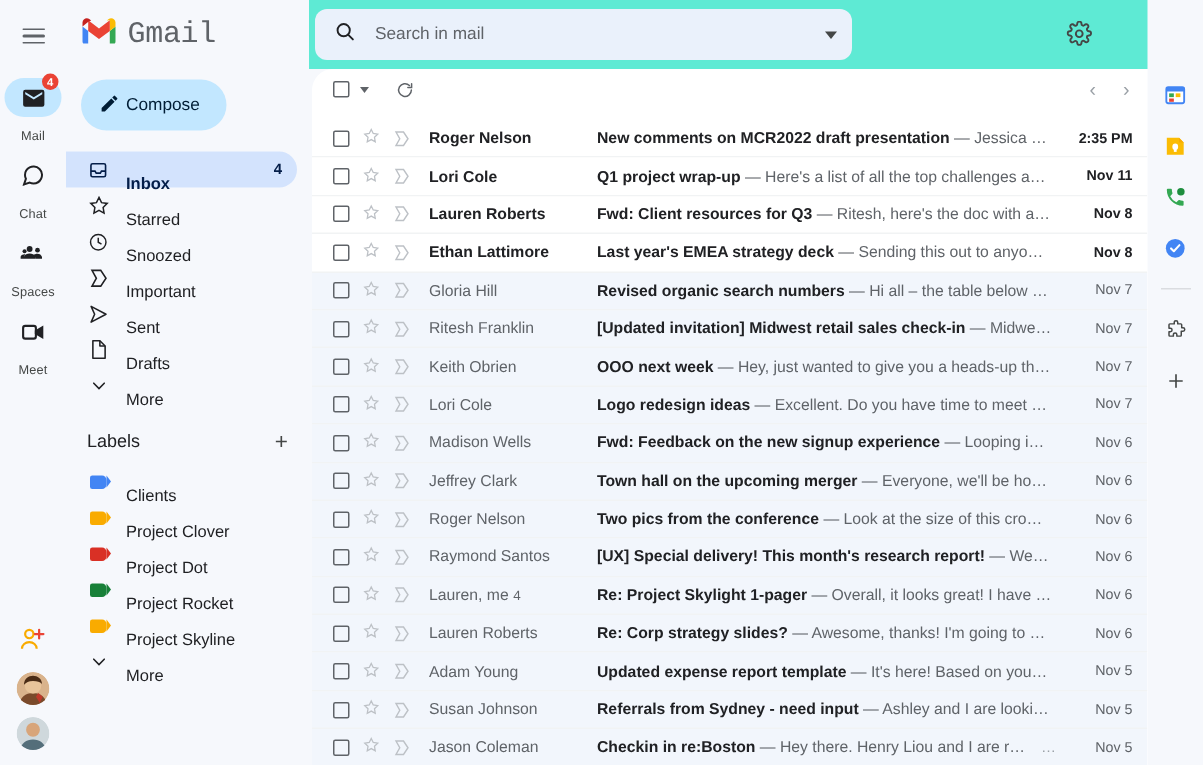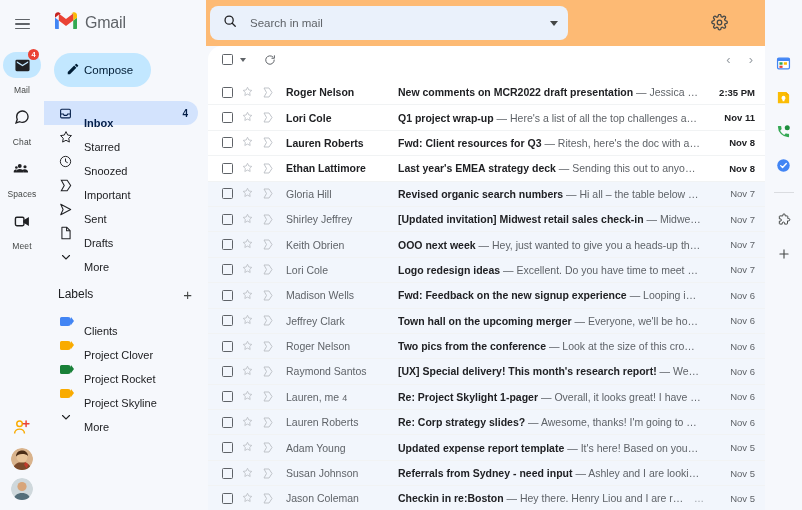--- a/index.html
+++ b/index.html
@@ -47,21 +47,21 @@
   .avatar-sm { width: 22px; height: 22px; border-radius: 50%; overflow: hidden; display:block; cursor: pointer; }
 
   
   .nav {
     width: 162px; flex: 0 0 162px;
     background: #f6f8fc;
     padding-top: 4px;
     display: flex; flex-direction: column;
   }
   .brand { display: flex; align-items: center; gap: 7px; height: 38px; padding-left: 10px; cursor: pointer; }
-  .brand-txt { font-size: 16px; color: #5f6368; letter-spacing: -.2px; }
+  .brand-txt { font-size: 20px; color: #5f6368; letter-spacing: -.2px; font-family: Liberation Mono, monospace; }
   .compose {
     margin: 11px 0 14px 10px; height: 34px; width: 97px;
     background: #c2e7ff; border-radius: 17px;
     display: flex; align-items: center; gap: 4px; padding-left: 12px;
     cursor: pointer; border: none;
     font-size: 11.5px; color: #001d35;
   }
   .navlist { display: flex; flex-direction: column; }
   .nav-item {
     height: 24px; display: flex; align-items: center; gap: 11px;
@@ -81,21 +81,21 @@
   .plus { font-size: 15px; color: #444746; cursor: pointer; line-height: 1; }
   .lbl-dot { width: 11px; height: 9px; border-radius: 1.5px 3px 3px 1.5px; flex: 0 0 11px; position: relative; }
   .lbl-dot::after {
     content: ""; position: absolute; right: -3px; top: 0;
     border-top: 4.5px solid transparent; border-bottom: 4.5px solid transparent;
     border-left: 3px solid currentColor;
   }
 
   
   .main { flex: 1; display: flex; flex-direction: column; min-width: 0; position: relative; }
-  .topbar { height: 46px; display: flex; align-items: center; padding: 0 4px 0 4px; background: #fdba74; }
+  .topbar { height: 46px; display: flex; align-items: center; padding: 0 4px 0 4px; background: #5eead4; }
   .search {
     flex: 1; height: 34px; background: #eaf1fb; border-radius: 8px;
     display: flex; align-items: center; padding: 0 10px 0 13px; gap: 13px;
     max-width: 358px; cursor: text;
   }
   .search input {
     flex: 1; border: none; outline: none; background: transparent;
     font-size: 11.5px; color: #202124; font-family: "Liberation Sans", sans-serif;
   }
   .search input::placeholder { color: #5f6368; }
@@ -342,20 +342,26 @@
         <span class="nav-ico">
             <span class="lbl-dot" style="background:#4285f4;color:#4285f4"></span>
           </span>
         <span class="lbl">Clients</span>
       </div>
       <div class="nav-item">
         <span class="nav-ico">
             <span class="lbl-dot" style="background:#f9ab00;color:#f9ab00"></span>
           </span>
         <span class="lbl">Project Clover</span>
+      </div>
+      <div class="nav-item">
+        <span class="nav-ico">
+            <span class="lbl-dot" style="background:#d93025;color:#d93025"></span>
+          </span>
+        <span class="lbl">Project Dot</span>
       </div>
       <div class="nav-item">
         <span class="nav-ico">
             <span class="lbl-dot" style="background:#188038;color:#188038"></span>
           </span>
         <span class="lbl">Project Rocket</span>
       </div>
       <div class="nav-item">
         <span class="nav-ico">
             <span class="lbl-dot" style="background:#f9ab00;color:#f9ab00"></span>
@@ -526,21 +532,21 @@
           <div class="row">
             <span class="cbox"></span>
             <span class="star"><svg width="11" height="11" viewBox="0 0 24 24" fill="none" stroke="#bdc1c6" stroke-width="1.9">
                 <path d="M12 2.8l2.9 5.9 6.5.9-4.7 4.6 1.1 6.5-5.8-3.1-5.8 3.1 1.1-6.5L2.6 9.6l6.5-.9z"></path>
               </svg></span>
             <span class="imp">
               <svg width="12" height="11" viewBox="0 0 24 22" fill="none" stroke="#bdc1c6" stroke-width="1.9">
                 <path d="M4 2h10l6 9-6 9H4l5-9z"></path>
               </svg>
             </span>
-            <span class="sender">Shirley Jeffrey</span>
+            <span class="sender">Ritesh Franklin</span>
             <span class="subj"><b>[Updated invitation] Midwest retail sales check-in</b> — Midwest retail sales check-...</span>
             <span class="date">Nov 7</span>
           </div>
           <div class="row">
             <span class="cbox"></span>
             <span class="star"><svg width="11" height="11" viewBox="0 0 24 24" fill="none" stroke="#bdc1c6" stroke-width="1.9">
                 <path d="M12 2.8l2.9 5.9 6.5.9-4.7 4.6 1.1 6.5-5.8-3.1-5.8 3.1 1.1-6.5L2.6 9.6l6.5-.9z"></path>
               </svg></span>
             <span class="imp">
               <svg width="12" height="11" viewBox="0 0 24 22" fill="none" stroke="#bdc1c6" stroke-width="1.9">

